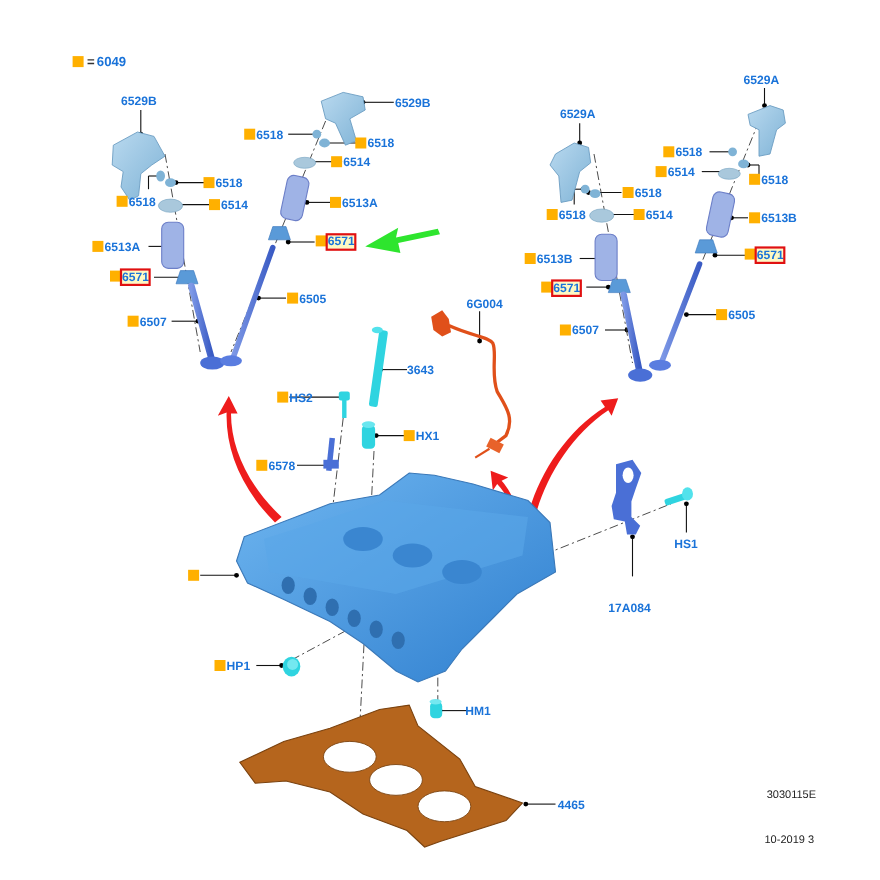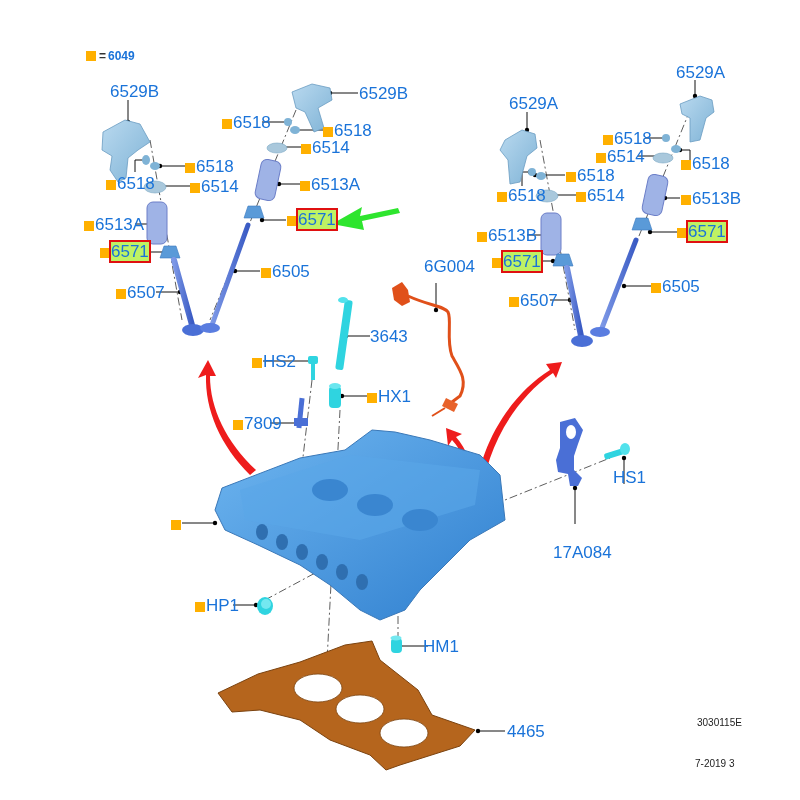--- a/index.html
+++ b/index.html
@@ -1,22 +1,22 @@
 <!DOCTYPE html>
 <html><head>
 <meta charset="utf-8">
 <style>
   html, body { margin: 0; padding: 0; background: #ffffff; }
   body { width: 800px; height: 800px; position: relative; overflow: hidden; font-family: "Liberation Sans", sans-serif; }
   #diagram { position: absolute; left: 0; top: 0; width: 800px; height: 800px; }
-  .lbl { position: absolute; font-family: "Liberation Sans", sans-serif; font-weight: normal; font-size: 17px; color: #1a73d9; white-space: nowrap; line-height: 14px; }
+  .lbl { position: absolute; font-family: "Liberation Sans", sans-serif; font-weight: bold; font-size: 11px; color: #1a73d9; white-space: nowrap; line-height: 14px; }
   .sq { display: inline-block; width: 10px; height: 10px; background: #ffb000; vertical-align: -1px; margin-right: 1px; }
-  .hl { outline: 2px solid #e01010; outline-offset: 0px; background: #bef264; }
+  .hl { outline: 2px solid #e01010; outline-offset: 0px; background: #fef9c3; }
   .footer { position: absolute; font-family: "Liberation Sans", sans-serif; font-size: 10px; color: #222; line-height: 13px; }
-  .legend { position: absolute; left: 66px; top: 49px; font-family: "Liberation Sans", sans-serif; font-weight: bold; font-size: 12px; color: #1a73d9; margin-left: 20px; }
+  .legend { position: absolute; left: 66px; top: 49px; font-family: "Liberation Sans", sans-serif; font-weight: bold; font-size: 12px; color: #1a73d9; }
   .legend .eq { color: #333; margin: 0 2px; }
 </style>
 </head>
 <body>
 
 <svg id="diagram" viewBox="0 0 800 800" xmlns="http://www.w3.org/2000/svg">
   <defs>
     <linearGradient id="gHead" x1="0" y1="0" x2="1" y2="1">
       <stop offset="0" stop-color="#6fb6f0"></stop>
         <stop offset="1" stop-color="#2f7fcf"></stop>
@@ -296,26 +296,26 @@
 <div class="lbl" style="left:566px;top:169px"><span class="sq"></span><span>6518</span></div>
 <div class="lbl" style="left:497px;top:189px"><span class="sq"></span><span>6518</span></div>
 <div class="lbl" style="left:576px;top:189px"><span class="sq"></span><span>6514</span></div>
 <div class="lbl" style="left:681px;top:192px"><span class="sq"></span><span>6513B</span></div>
 <div class="lbl" style="left:677px;top:225px"><span class="sq"></span><span class="hl">6571</span></div>
 <div class="lbl" style="left:477px;top:229px"><span class="sq"></span><span>6513B</span></div>
 <div class="lbl" style="left:492px;top:255px"><span class="sq"></span><span class="hl">6571</span></div>
 <div class="lbl" style="left:651px;top:280px"><span class="sq"></span><span>6505</span></div>
 <div class="lbl" style="left:509px;top:294px"><span class="sq"></span><span>6507</span></div>
 
-<div class="lbl" style="left:424px;top:260px">6G004</div>
+<div class="lbl" style="left:424px;top:270px">6G004</div>
 <div class="lbl" style="left:370px;top:330px">3643</div>
 <div class="lbl" style="left:252px;top:355px"><span class="sq"></span><span>HS2</span></div>
 <div class="lbl" style="left:367px;top:390px"><span class="sq"></span><span>HX1</span></div>
-<div class="lbl" style="left:233px;top:417px"><span class="sq"></span><span>7809</span></div>
-<div class="lbl" style="left:613px;top:471px">HS1</div>
+<div class="lbl" style="left:233px;top:417px"><span class="sq"></span><span>6578</span></div>
+<div class="lbl" style="left:613px;top:488px">HS1</div>
 <div class="lbl" style="left:553px;top:546px">17A084</div>
 <div class="lbl" style="left:171px;top:517px"><span class="sq"></span></div>
 <div class="lbl" style="left:195px;top:599px"><span class="sq"></span><span>HP1</span></div>
 <div class="lbl" style="left:423px;top:640px">HM1</div>
 <div class="lbl" style="left:507px;top:725px">4465</div>
 
 <div class="footer" style="left:697px;top:716px">3030115E</div>
-<div class="footer" style="left:695px;top:757px">7-2019 3</div>
+<div class="footer" style="left:695px;top:757px">10-2019 3</div>
 
 </body></html>

